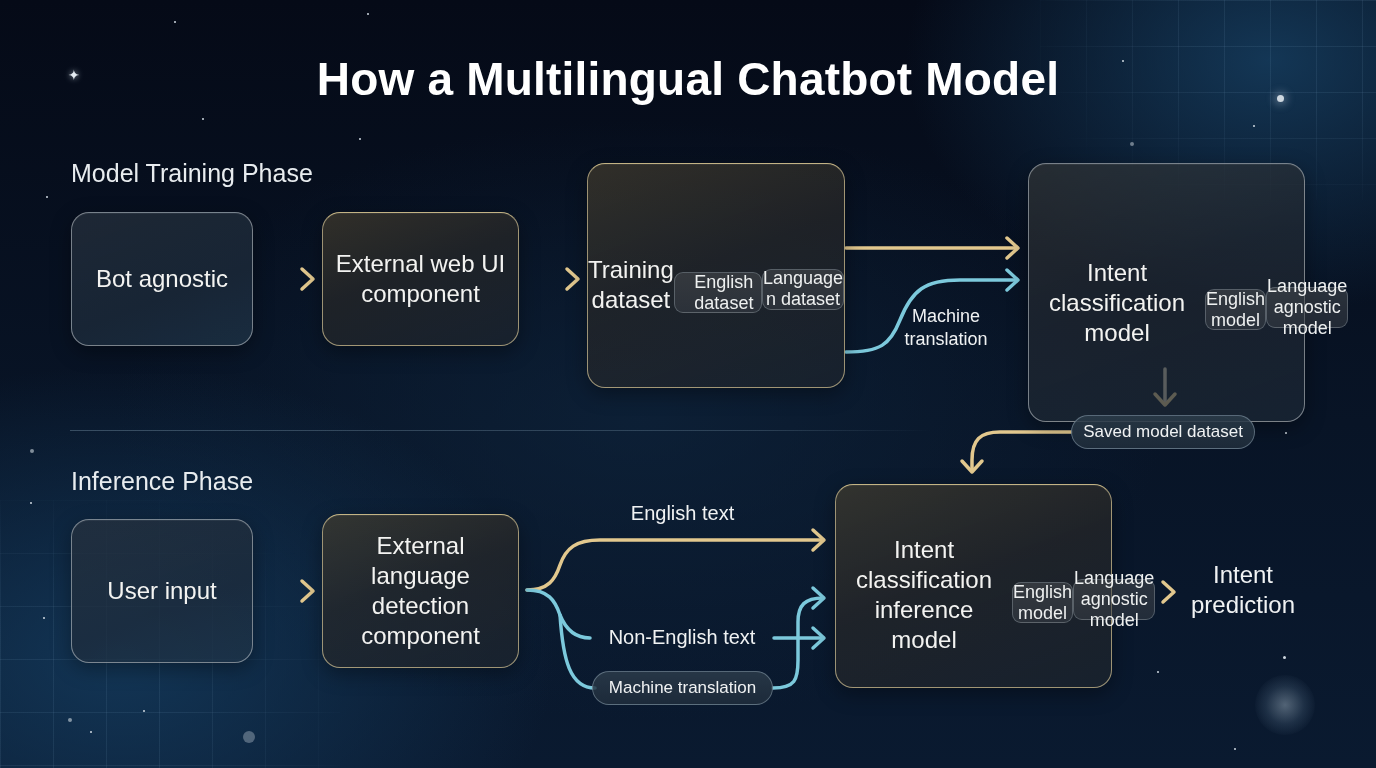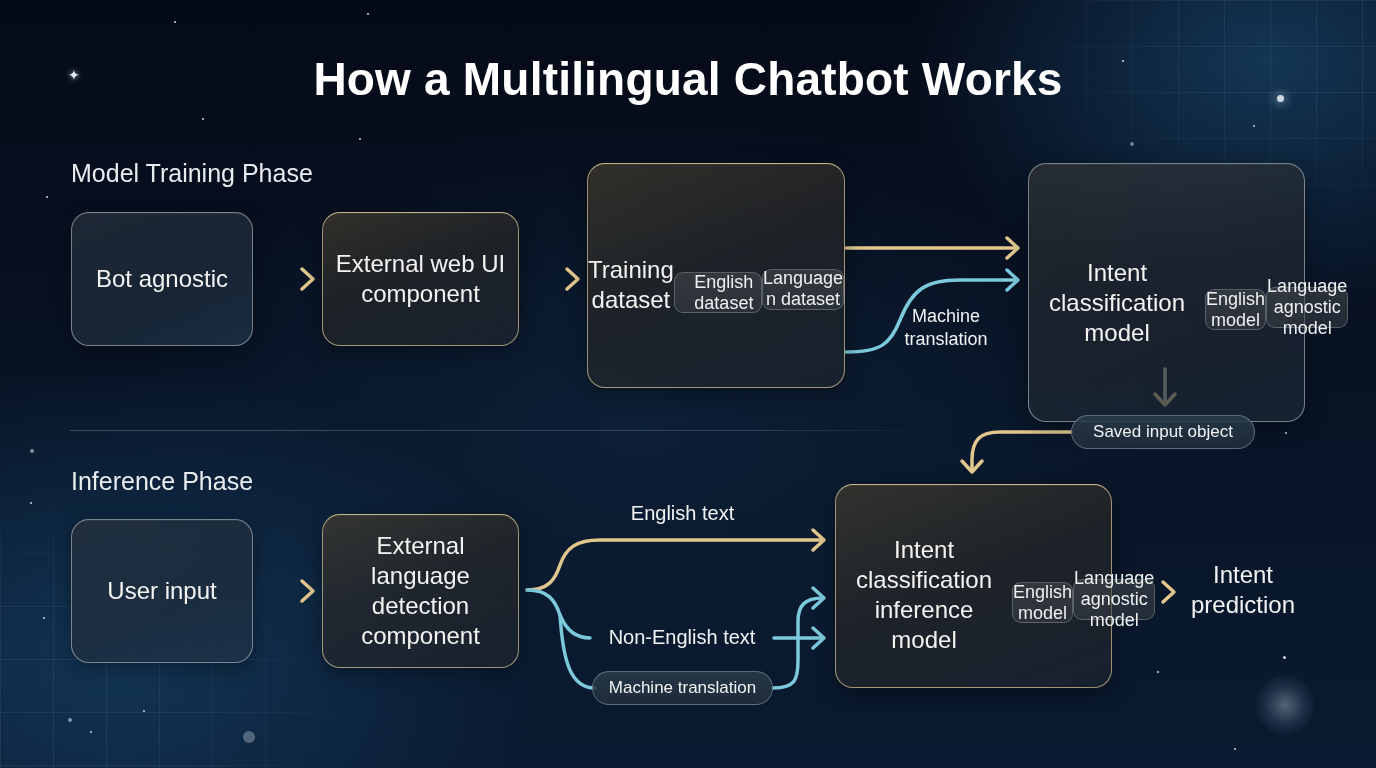--- a/index.html
+++ b/index.html
@@ -119,21 +119,21 @@
 <div class="star" style="left:43px; top:617px; width:2px; height:2px;"></div>
 <div class="star" style="left:68px; top:718px; width:4px; height:4px; opacity:0.6;"></div>
 <div class="star" style="left:90px; top:731px; width:2px; height:2px;"></div>
 <div class="star" style="left:143px; top:710px; width:2px; height:2px;"></div>
 <div class="star" style="left:243px; top:731px; width:12px; height:12px; opacity:0.35;"></div>
 <div class="star" style="left:1157px; top:671px; width:2px; height:2px;"></div>
 <div class="star" style="left:1283px; top:656px; width:3px; height:3px;"></div>
 <div class="star" style="left:1234px; top:748px; width:2px; height:2px;"></div>
 <div class="orb" style="left:1255px; top:675px; width:60px; height:60px;"></div>
 
-<div class="title">How a Multilingual Chatbot Works</div>
+<div class="title">How a Multilingual Chatbot Model</div>
 
 <div class="phase-label" style="left:71px; top:159px;">Model Training Phase</div>
 <div class="divider"></div>
 <div class="phase-label" style="left:71px; top:467px;">Inference Phase</div>
 
 <svg class="wires" viewBox="0 0 1376 768">
   <defs>
     <linearGradient id="gw" x1="0" x2="1" y1="0" y2="0">
       <stop offset="0" stop-color="#c9c4b6"></stop>
       <stop offset="1" stop-color="#e2c88e"></stop>
@@ -210,21 +210,21 @@
 </div>
 
 <div class="float-label" style="left:890px; top:305px; width:112px; font-size:18px; line-height:23px;">Machine translation</div>
 
 <div class="box container" style="left:1028px; top:163px; width:277px; height:259px; padding-top:20px;">
   <span class="box-title" style="padding:0 20px;">Intent classification model</span>
   <div class="sub" style="margin-top:14px;">English model</div>
   <div class="sub">Language agnostic model</div>
 </div>
 
-<div class="pill" style="left:1071px; top:415px; width:184px;">Saved input object</div>
+<div class="pill" style="left:1071px; top:415px; width:184px;">Saved model dataset</div>
 
 <div class="box blueish" style="left:71px; top:519px; width:182px; height:144px;">
   <span class="box-text">User input</span>
 </div>
 
 <div class="box gold" style="left:322px; top:514px; width:197px; height:154px;">
   <span class="box-text" style="padding:0 28px;">External language detection component</span>
 </div>
 
 <div class="float-label" style="left:600px; top:502px; width:165px; font-size:20px;">English text</div>

